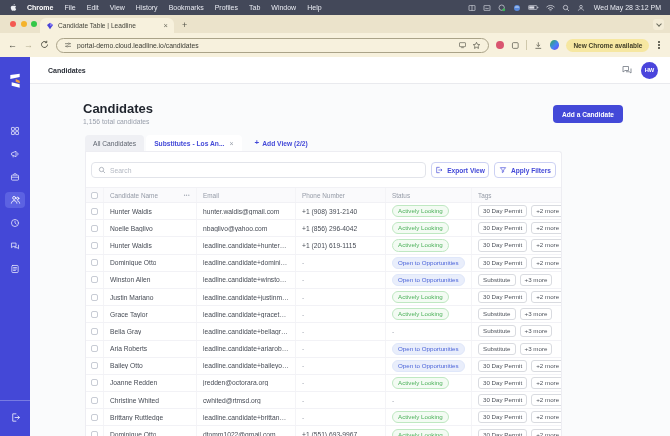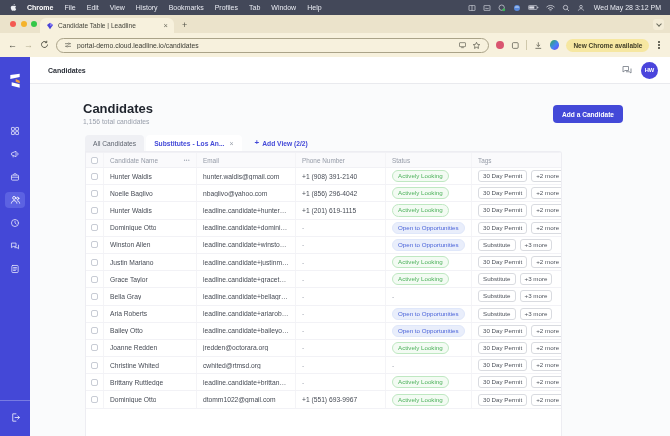--- a/index.html
+++ b/index.html
@@ -364,20 +364,43 @@
             <span>Substitutes - Los An...</span>
             <span class="x">×</span>
           </span>
           <span class="add-view">
             <span class="plus">+</span>
             <span>Add View (2/2)</span>
           </span>
         </div>
 
       <div class="card">
+        <div class="card-toolbar">
+          <span class="search">
+            <svg width="8" height="8" viewBox="0 0 24 24" fill="none" stroke="#9aa0ab" stroke-width="2.2">
+                <circle cx="10.5" cy="10.5" r="6.5"></circle>
+                <path d="M15.5 15.5L21 21"></path>
+              </svg>
+            <input type="text" placeholder="Search" style="">
+          </span>
+          <span class="btn-outline btn-export">
+            <svg width="8" height="8" viewBox="0 0 24 24" fill="none" stroke="#4349d8" stroke-width="2">
+                <path d="M14 4H5v16h9"></path>
+                <path d="M10 12h11"></path>
+                <path d="M17.5 8.5L21 12l-3.5 3.5"></path>
+              </svg>
+            <span>Export View</span>
+          </span>
+          <span class="btn-outline btn-filters">
+            <svg width="8" height="8" viewBox="0 0 24 24" fill="none" stroke="#4349d8" stroke-width="2">
+                <path d="M4 5h16l-6.2 7v5.5L10 20v-8L4 5z"></path>
+              </svg>
+            <span>Apply Filters</span>
+          </span>
+        </div>
         <div class="thead" id="table-head">
             <span class="cell c-check">
               <span class="cb"></span>
             </span>
             <span class="cell c-name th-name">
               <span>Candidate Name</span>
               <span class="col-menu">•••</span>
             </span>
             <span class="cell c-email">
               <span>Email</span>

